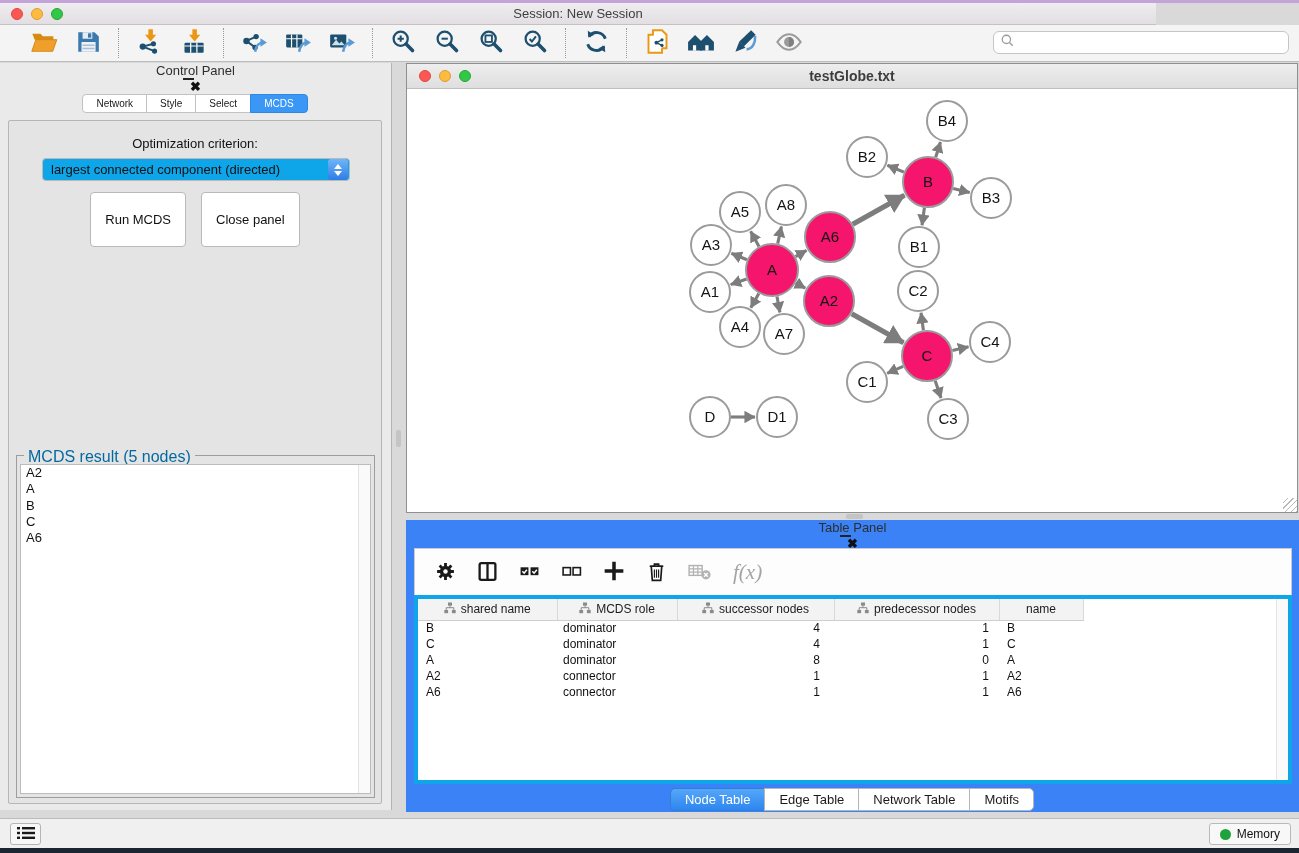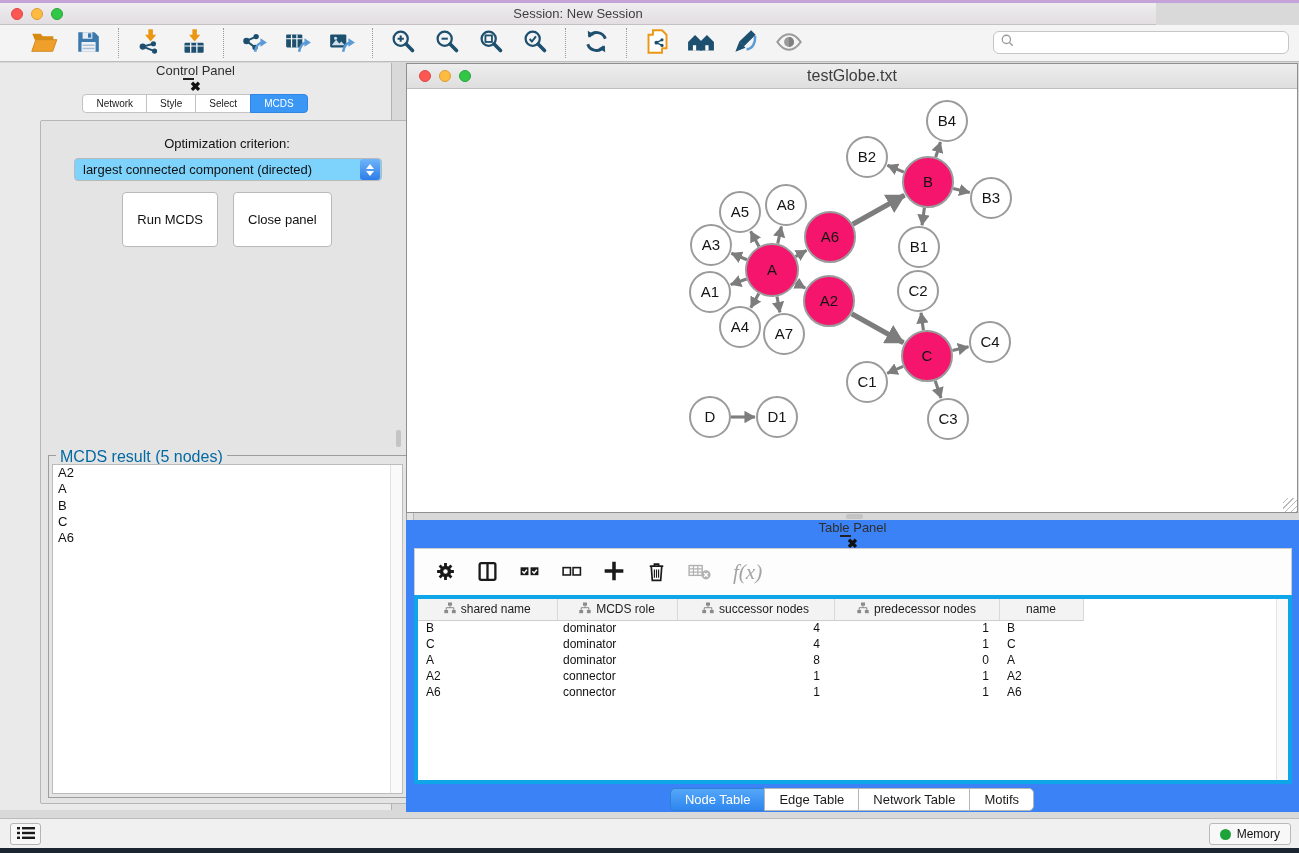--- a/index.html
+++ b/index.html
@@ -44,25 +44,25 @@
     margin-right:14px; cursor:pointer; }
   .close-btn { border:none; background:none; font-size:13px; font-weight:bold;
     color:#111; cursor:pointer; line-height:1; }
   #cp-tabs { position:absolute; left:0; top:31px; width:100%; display:flex; justify-content:center; }
   .cp-tab { font-size:10px; color:#1a1a1a; background:#fff; border:1px solid #c2c2c2;
     padding:3px 13px; margin-left:-1px; cursor:pointer; }
   .cp-tab:first-child { border-radius:4px 0 0 4px; }
   .cp-tab:last-child { border-radius:0 4px 4px 0; }
   .cp-tab.sel { background:#3b97f6; border-color:#2f86e4; color:#fff; }
   #cp-content { position:absolute; left:8px; top:57px; width:374px; height:684px;
-    background:#e4e4e4; border:1px solid #b6b6b6; border-radius:2px;margin-left:32px; }
+    background:#e4e4e4; border:1px solid #b6b6b6; border-radius:2px; }
   #opt-label { position:absolute; left:0; top:15px; width:100%; text-align:center;
     font-size:13px; color:#111; }
   #opt-select { position:absolute; left:33px; top:37px; width:308px; height:23px;
-    background:#7dd3fc; border:1px solid #b9b9b9; border-radius:4px;
+    background:#0ea5e9; border:1px solid #b9b9b9; border-radius:4px;
     display:flex; align-items:center; cursor:pointer; }
   #opt-select .val { flex:1; font-size:13px; color:#111; padding-left:8px;
     white-space:nowrap; overflow:hidden; }
   #opt-select .stepper { width:20px; height:21px; border-radius:3px;
     background:linear-gradient(#6fb5fa,#2e7de8); margin-right:1px;
     display:flex; flex-direction:column; align-items:center; justify-content:center; gap:2px; }
   .chev { width:0; height:0; border-left:4px solid transparent; border-right:4px solid transparent; }
   .chev.up { border-bottom:5px solid #fff; }
   .chev.dn { border-top:5px solid #fff; }
   #cp-buttons { position:absolute; left:0; top:71px; width:100%; display:flex;
@@ -79,21 +79,21 @@
   #result-scroll { position:absolute; right:0; top:0; width:12px; height:100%;
     background:#fafafa; border-left:1px solid #e2e2e2; }
   .result-item { font-size:13px; color:#111; line-height:16.3px; padding-left:5px; }
 
   
   #net-frame { left:406px; top:63px; width:892px; height:450px; background:#fff;
     border:1px solid #8f8f8f; }
   #net-titlebar { position:absolute; left:0; top:0; width:100%; height:25px;
     background:linear-gradient(#efeeef,#dededf); border-bottom:1px solid #bfbfbf;
     display:flex; align-items:center; justify-content:center; }
-  #net-title { font-size:16px; color:#3c3c3c; }
+  #net-title { font-size:14px; color:#3c3c3c;font-weight:bold; }
   #net-canvas { position:absolute; left:0; top:25px; width:890px; height:423px; background:#fff; }
   #net-grip { position:absolute; right:0; bottom:0; width:14px; height:14px;
     background:repeating-linear-gradient(135deg, transparent 0 3px, #b9b9b9 3px 4px); }
   .divider-handle-v { left:396px; top:430px; width:5px; height:17px;
     background:#c4c4c4; border-radius:2px; }
   .divider-handle-h { left:846px; top:514px; width:17px; height:5px;
     background:#c4c4c4; border-radius:2px; }
 
   
   #table-panel { left:406px; top:520px; width:893px; height:292px; background:#3b82f6; }

